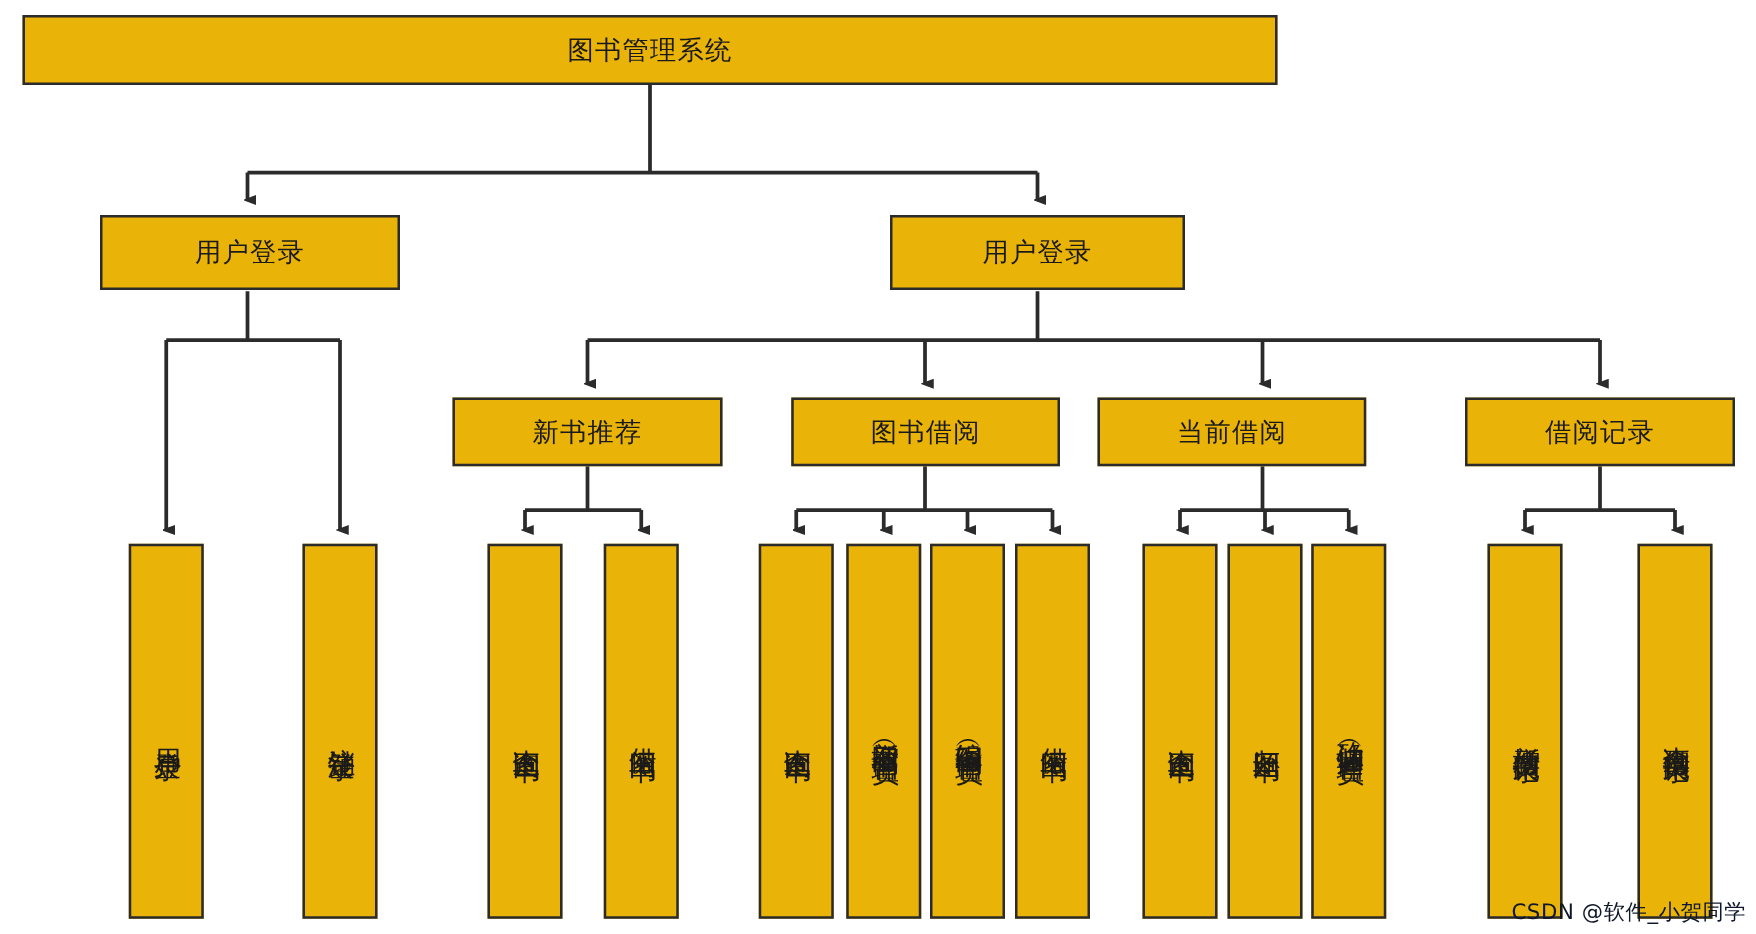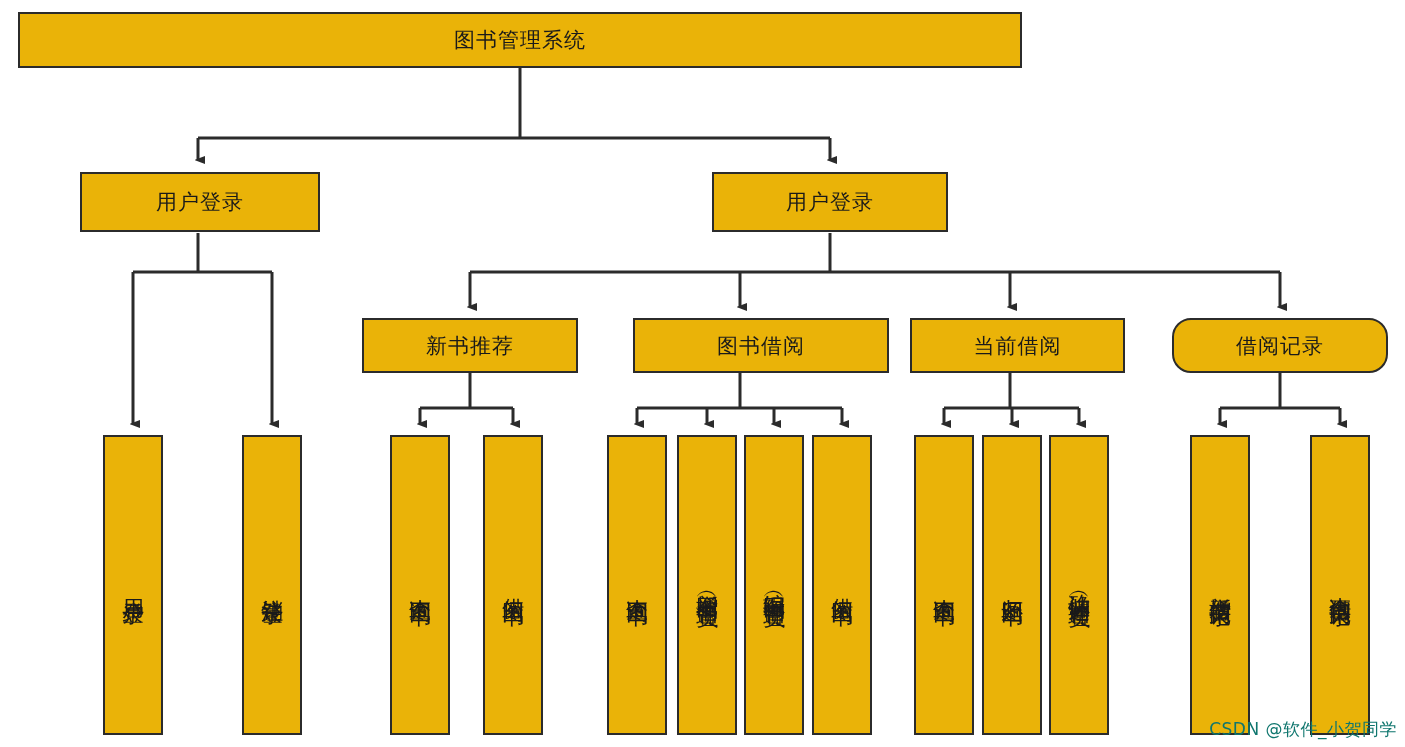--- a/index.html
+++ b/index.html
@@ -52,21 +52,21 @@
   .node.vert .vtext {
     writing-mode: vertical-rl;
     text-orientation: upright;
     white-space: nowrap;
   }
   .watermark {
     position: absolute;
     right: 8px;
     bottom: 6px;
     font-size: 17px;
-    color: #0f766e;
+    color: #0f172a;
     letter-spacing: 0.5px;
     white-space: nowrap;
   }
 </style>
 </head>
 <body>
 
 <div id="canvas">
 
   <svg class="wires" viewBox="0 0 1405 747" xmlns="http://www.w3.org/2000/svg">
@@ -126,27 +126,27 @@
   <div class="node horiz" style="left:80px; top:172px; width:240px; height:60px;">
     <span>用户登录</span>
   </div>
   <div class="node horiz" style="left:712px; top:172px; width:236px; height:60px;">
     <span>用户登录</span>
   </div>
 
   <div class="node horiz" style="left:362px; top:318px; width:216px; height:55px;">
     <span>新书推荐</span>
   </div>
-  <div class="node horiz" style="left:633px; top:318px; width:256px; height:55px;">
+  <div class="node horiz" style="left:633px; top:318px; width:215px; height:55px;">
     <span>图书借阅</span>
   </div>
-  <div class="node horiz" style="left:910px; top:318px; width:215px; height:55px;">
+  <div class="node horiz" style="left:878px; top:318px; width:215px; height:55px;">
     <span>当前借阅</span>
   </div>
-  <div class="node horiz" style="left:1172px; top:318px; width:216px; height:55px;border-radius:19px;">
+  <div class="node horiz" style="left:1172px; top:318px; width:216px; height:55px;">
     <span>借阅记录</span>
   </div>
 
   <div class="node vert" style="left:103px; top:435px; width:60px; height:300px;">
     <span class="vtext">用户登录</span>
   </div>
   <div class="node vert" style="left:242px; top:435px; width:60px; height:300px;">
     <span class="vtext">注销登录</span>
   </div>
 

